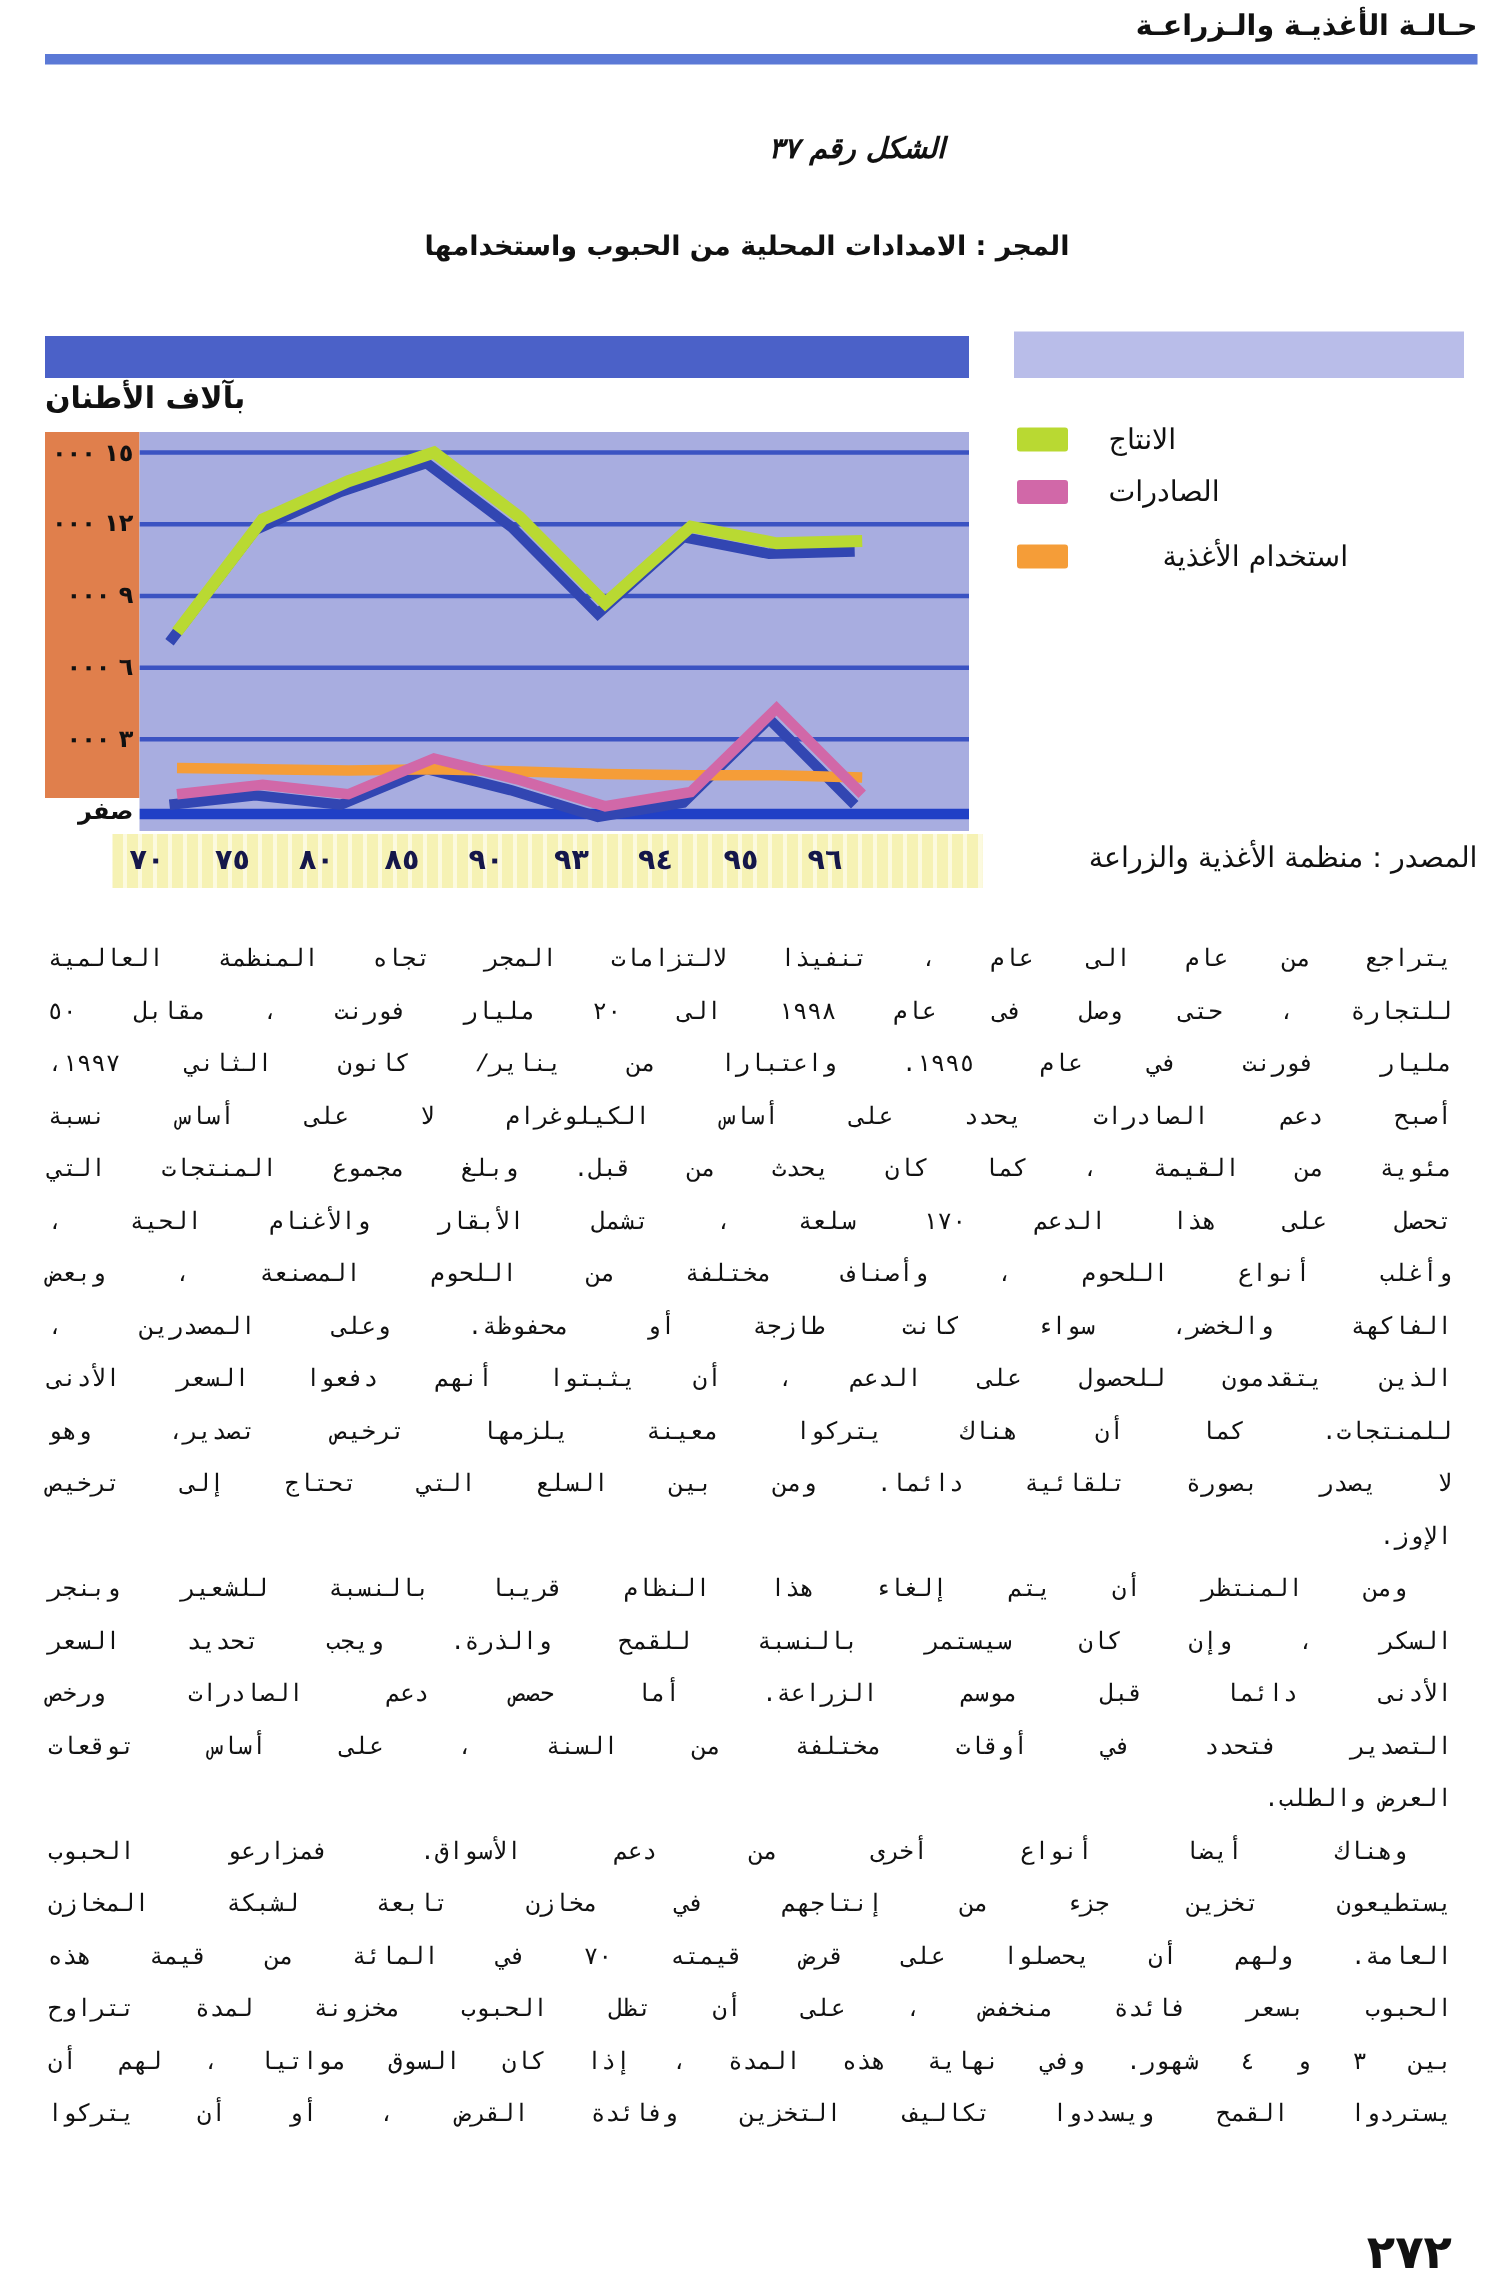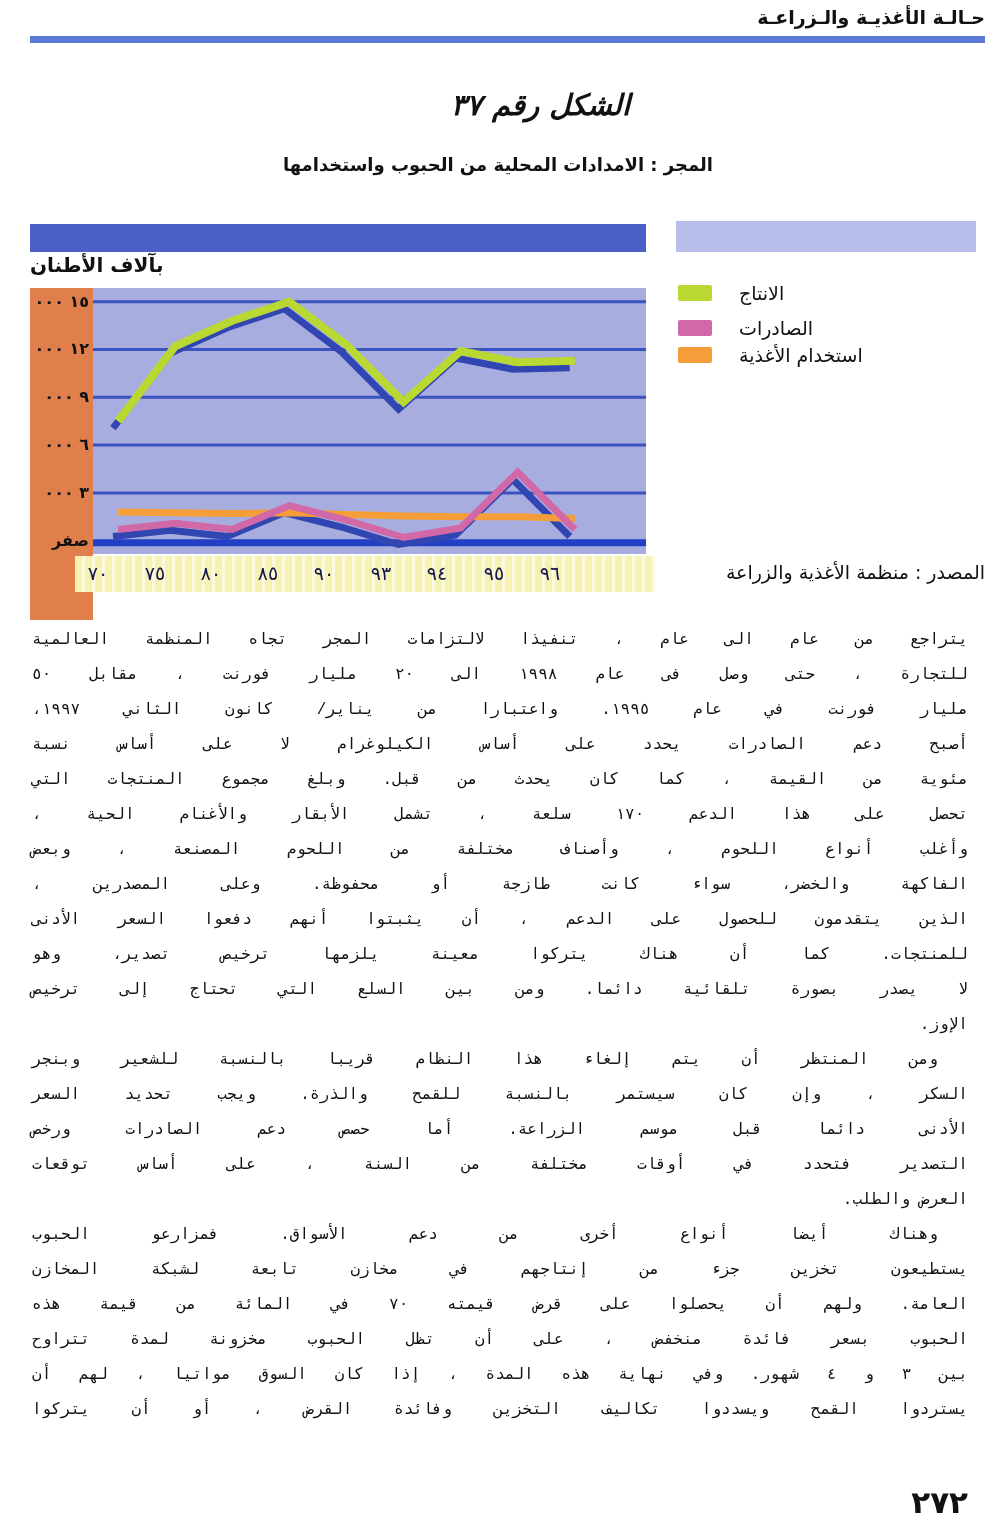--- a/index.html
+++ b/index.html
@@ -4,34 +4,34 @@
 <style>
   html,body{margin:0;padding:0;}
   body{
     width:1000px;height:1525px;position:relative;background:#ffffff;
     font-family:"DejaVu Sans",sans-serif;color:#111;overflow:hidden;
   }
   
   .header-title{position:absolute;top:6px;right:15px;font-size:19px;font-weight:bold;letter-spacing:.5px;}
   .header-rule{position:absolute;top:36px;left:30px;width:955px;height:7px;}
   
-  .fig-caption{position:absolute;top:88px;right:370px;font-size:29px;font-weight:600;font-style:italic;}
+  .fig-caption{position:absolute;top:88px;right:370px;font-size:19px;font-weight:600;font-style:italic;}
   .fig-title{position:absolute;top:154px;right:287px;font-size:18px;font-weight:bold;}
   
   .chart-topbar{position:absolute;top:224px;left:30px;width:616px;height:28px;}
   .legend-topbar{position:absolute;top:221px;left:676px;width:300px;height:31px;}
   .axis-title{position:absolute;top:253px;left:30px;font-size:20px;font-weight:bold;direction:rtl;}
   .plot-wrap{position:absolute;top:288px;left:30px;width:616px;height:266px;}
-  .ytick-strip{position:absolute;top:0;left:0;width:63px;height:332px;direction:ltr;}
+  .ytick-strip{position:absolute;top:0;left:0;width:63px;height:244px;direction:ltr;}
   .ytick{position:absolute;right:4px;height:22px;line-height:22px;font-size:16px;font-weight:bold;white-space:nowrap;direction:ltr;}
   .plot-area{position:absolute;top:0;left:63px;width:553px;height:266px;}
   .plot-area svg{position:absolute;top:0;left:0;}
   .xtick-strip{position:absolute;top:556px;left:75px;width:580px;height:36px;
     background:repeating-linear-gradient(90deg,#f6f2b4 0 7px,#fcfadf 7px 10px);}
-  .xtick{position:absolute;top:6px;width:44px;text-align:center;font-size:19px;font-weight:normal;color:#15174a;}
+  .xtick{position:absolute;top:6px;width:44px;text-align:center;font-size:19px;font-weight:bold;color:#15174a;}
   
   .legend{position:absolute;top:283px;left:676px;width:300px;direction:rtl;}
   .legend-row{position:absolute;left:2px;height:20px;display:flex;flex-direction:row-reverse;align-items:center;}
   .legend-row .swatch{width:34px;height:16px;border-radius:2px;flex:0 0 auto;}
   .legend-row .legend-label{margin-right:14px;font-size:19px;white-space:nowrap;padding-left:27px;}
   
   .source-line{position:absolute;top:561px;right:15px;font-size:19px;}
   
   .body-text{position:absolute;top:623px;right:32px;left:32px;direction:rtl;}
   .body-line{font-size:16px;line-height:35px;height:35px;white-space:nowrap;
@@ -95,21 +95,21 @@
 
 <div class="legend">
   <div class="legend-row" style="top:0px;">
     <span class="swatch" style="background-color: rgb(185, 217, 50);"></span>
     <span class="legend-label">الانتاج</span>
   </div>
   <div class="legend-row" style="top:35px;">
     <span class="swatch" style="background-color: rgb(209, 104, 168);"></span>
     <span class="legend-label">الصادرات</span>
   </div>
-  <div class="legend-row" style="top:62px;">
+  <div class="legend-row" style="top:78px;gap:36px;">
     <span class="swatch" style="background-color: rgb(245, 157, 56);"></span>
     <span class="legend-label">استخدام الأغذية</span>
   </div>
 </div>
 
 <div class="source-line">المصدر : منظمة الأغذية والزراعة</div>
 
 <div class="body-text">
   <div class="body-line">يتراجع من عام الى عام ، تنفيذا لالتزامات المجر تجاه المنظمة العالمية</div>
   <div class="body-line">للتجارة ، حتى وصل فى عام ١٩٩٨ الى ٢٠ مليار فورنت ، مقابل ٥٠</div>

